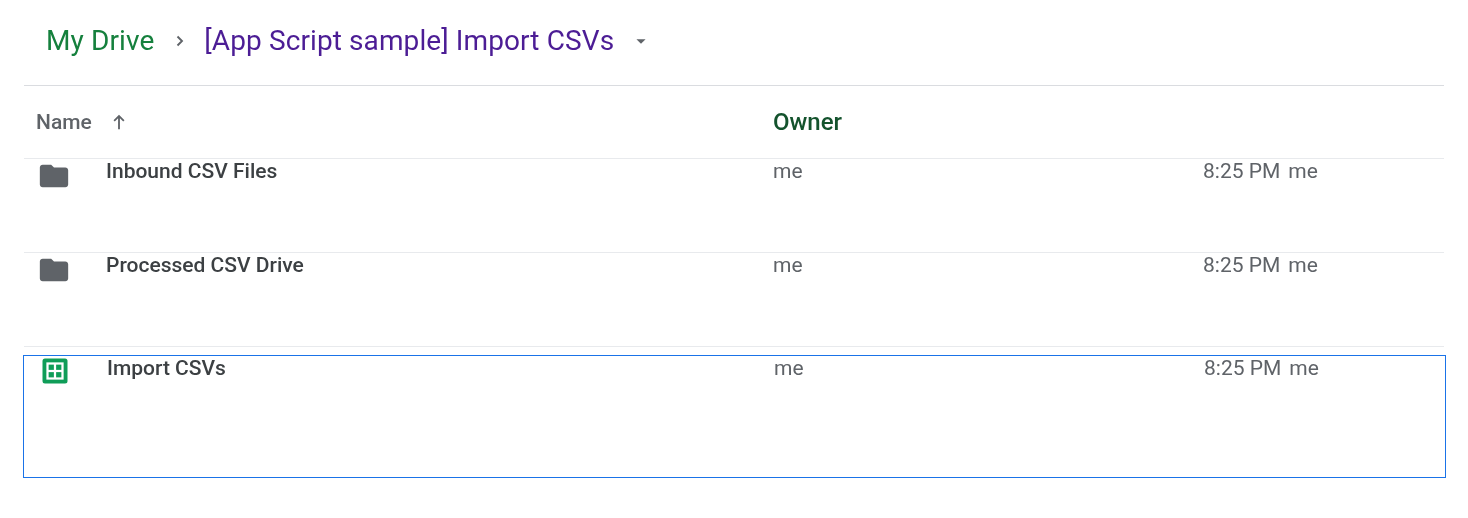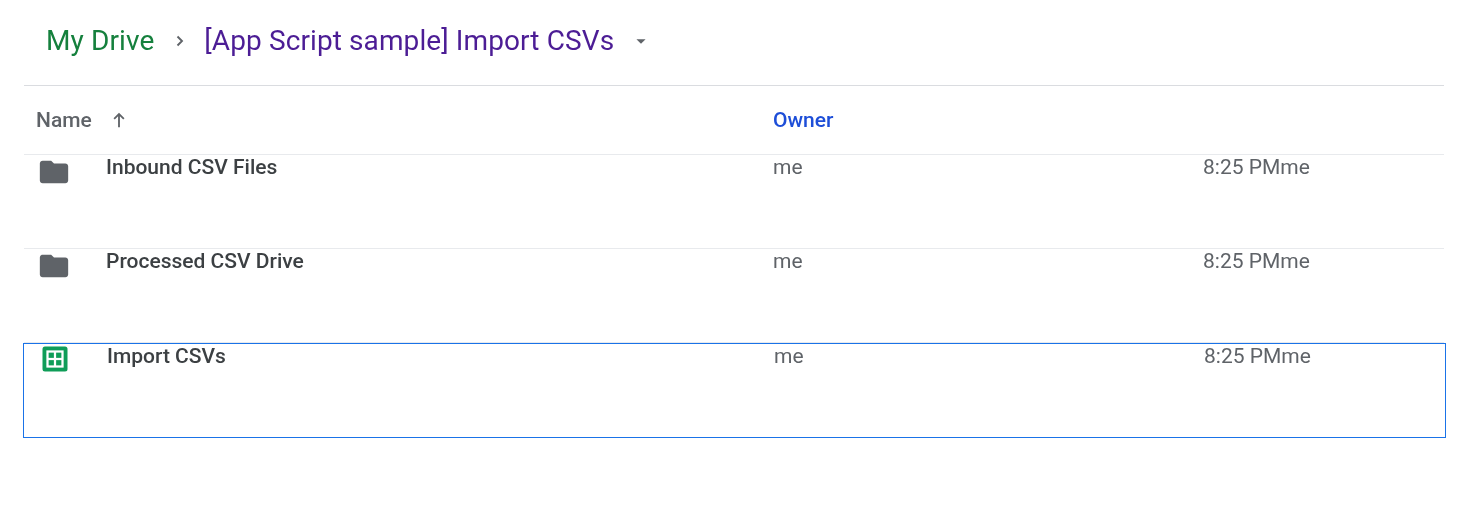--- a/index.html
+++ b/index.html
@@ -74,44 +74,44 @@
     .sort-arrow {
       display: inline-flex;
     }
     .sort-arrow svg {
       width: 22px;
       height: 22px;
       fill: #5f6368;
     }
     .col-owner-header {
       flex: 0 0 430px;
-      font-size: 21px;
-      font-weight: 500;
-      color: #1d4ed8;
+      font-size: 24px;
+      font-weight: 500;
+      color: #14532d;
     }
     .col-modified-header {
       flex: 1;
       font-size: 21px;
       font-weight: 500;
       color: #5f6368;
     }
     .row {
       display: flex;
       align-items: flex-start;
       padding: 0 0 0 12px;
       height: 94px;
       border-bottom: 1px solid #e8eaed;
       cursor: default;
     }
     .row.selected {
       border: 1.5px solid #1a73e8;
-      margin: 0 -1.5px;
+      margin: 8px -1.5px;
       padding-left: 13.5px;
       border-bottom: 1.5px solid #1a73e8;
-      height: 95px;
+      height: 123px;
     }
     .file-icon {
       flex: 0 0 36px;
       display: flex;
       align-items: center;
       justify-content: center;
       margin-right: 34px;
     }
     .folder-svg {
       width: 34px;
@@ -131,20 +131,21 @@
     .file-owner {
       flex: 0 0 430px;
       font-size: 21px;
       color: #5f6368;
     }
     .file-modified {
       flex: 1;
       font-size: 21px;
       color: #5f6368;
       display: flex;
+      gap: 8px;
     }
     .modified-time {
       color: #5f6368;
     }
     .modified-by {
       color: #5f6368;
     }
   </style>
 </head>
 <body>

